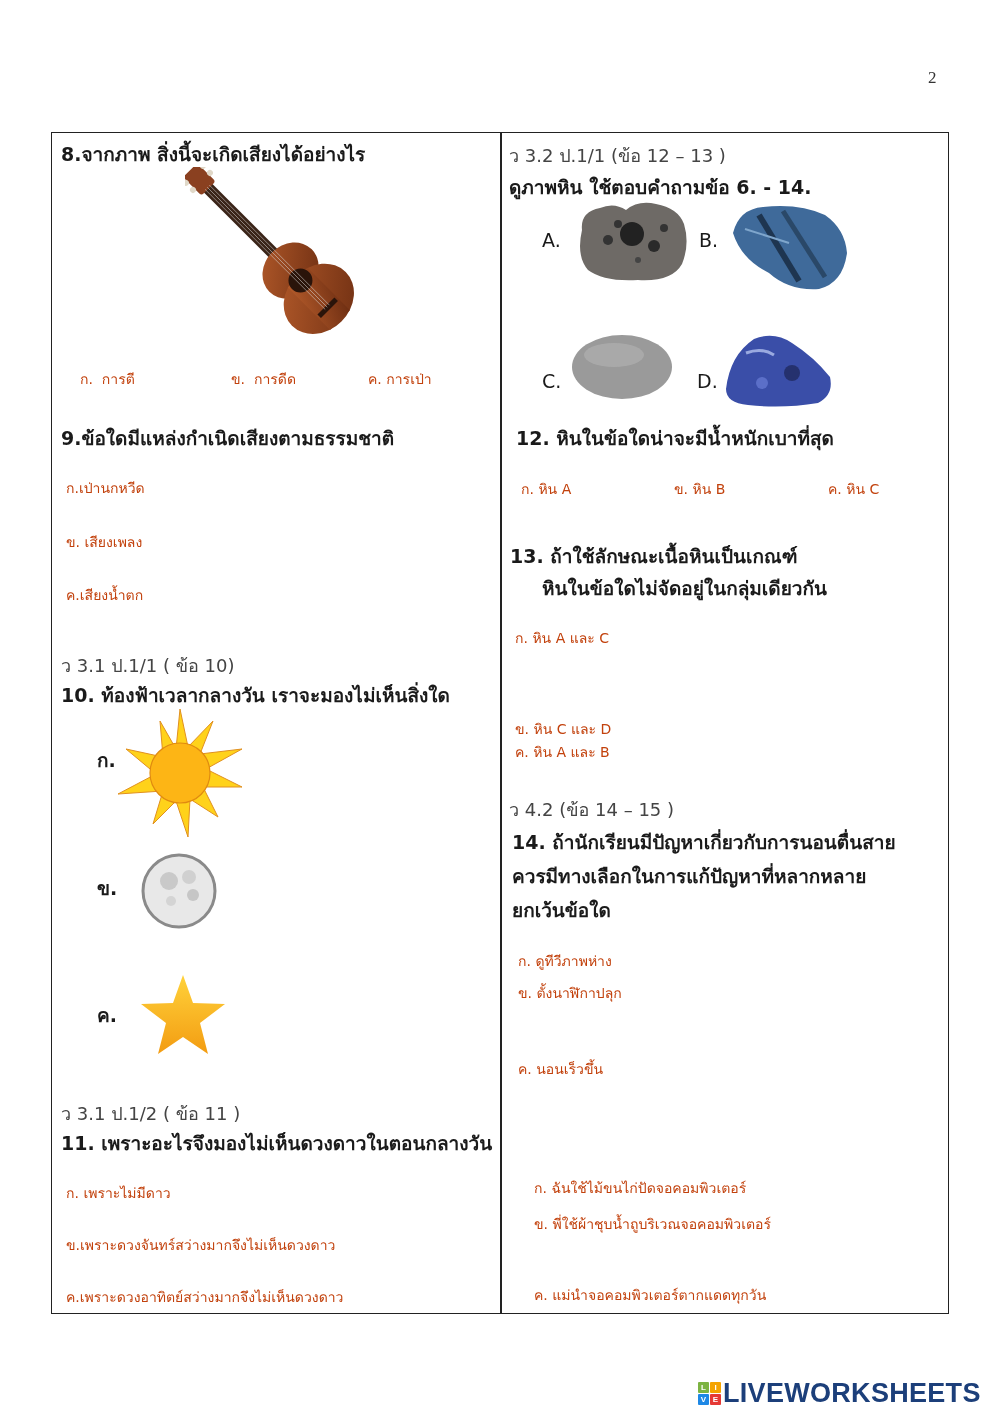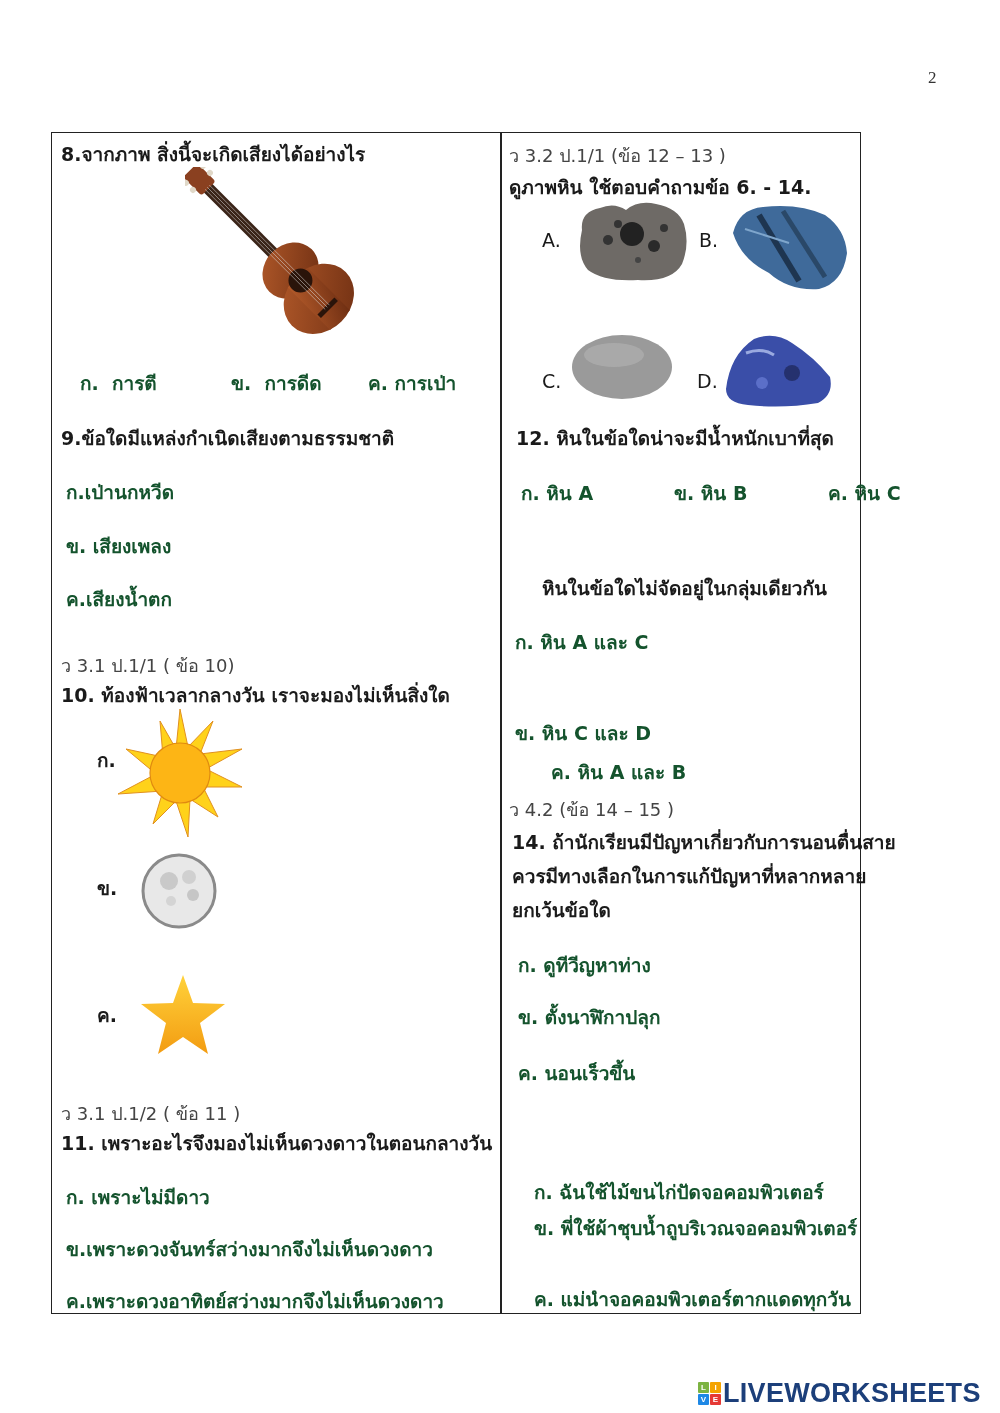--- a/index.html
+++ b/index.html
@@ -1,26 +1,26 @@
 <!DOCTYPE html>
 <html><head>
   <meta charset="utf-8">
   <style>
     * { box-sizing: border-box; margin: 0; padding: 0; }
     html, body { width: 1000px; height: 1413px; background: #ffffff; overflow: hidden; }
     body { position: relative; font-family: "DejaVu Sans", "Liberation Sans", sans-serif; color: #222; }
 
     .page-number { position: absolute; left: 928px; top: 68px; font-family: "Liberation Serif", serif; font-size: 17px; color: #333; }
 
-    .sheet { position: absolute; left: 51px; top: 132px; width: 810px; height: 1182px; border: 1.5px solid #222; }
+    .sheet { position: absolute; left: 51px; top: 132px; width: 898px; height: 1182px; border: 1.5px solid #222; }
     .divider { position: absolute; left: 448px; top: 0; width: 1.5px; height: 100%; background: #222; }
 
     .abs { position: absolute; white-space: nowrap; }
     .q { font-size: 19px; font-weight: bold; color: #1a1a1a; }
-    .opt { font-size: 19px; color: #14532d; font-weight: bold; }
+    .opt { font-size: 14px; color: #c2410c; }
     .std { font-size: 18px; color: #444; }
     .lbl { font-size: 19px; font-weight: bold; color: #1a1a1a; }
     .rlbl { font-size: 19px; color: #1a1a1a; }
 
     .img { position: absolute; }
 
     .logo { position: absolute; left: 698px; top: 1378px; display: flex; align-items: center; gap: 2px; }
     .logo-grid { display: grid; grid-template-columns: 11px 11px; grid-template-rows: 11px 11px; gap: 1px; }
     .logo-grid span { font-size: 8px; font-weight: bold; color: #fff; display: flex; align-items: center; justify-content: center; border-radius: 1px; font-family: "Liberation Sans", sans-serif; }
     .logo-text { font-family: "Liberation Sans", sans-serif; font-weight: bold; font-size: 27px; color: #1c3f7a; letter-spacing: 0.3px; }
@@ -142,31 +142,32 @@
     <path d="M24,20 Q40,14 52,22" stroke="#9aaae0" stroke-width="3" fill="none"></path>
       <circle cx="70" cy="40" r="8" fill="#25316e"></circle>
       <circle cx="40" cy="50" r="6" fill="#5b6fc8"></circle>
   </svg>
 
   <div class="abs q" style="left:464px; top:290px;">12. หินในข้อใดน่าจะมีน้ำหนักเบาที่สุด</div>
   <div class="abs opt" style="left:469px; top:345px;">ก. หิน A</div>
   <div class="abs opt" style="left:622px; top:345px;">ข. หิน B</div>
   <div class="abs opt" style="left:776px; top:345px;">ค. หิน C</div>
 
+  <div class="abs q" style="left:458px; top:408px;">13. ถ้าใช้ลักษณะเนื้อหินเป็นเกณฑ์</div>
   <div class="abs q" style="left:490px; top:440px;">หินในข้อใดไม่จัดอยู่ในกลุ่มเดียวกัน</div>
   <div class="abs opt" style="left:463px; top:494px;">ก. หิน A และ C</div>
   <div class="abs opt" style="left:463px; top:546px;margin-top:39px;">ข.  หิน C และ D</div>
-  <div class="abs opt" style="left:463px; top:624px;margin-left:36px;">ค.  หิน A และ B</div>
+  <div class="abs opt" style="left:463px; top:608px;">ค.  หิน A และ B</div>
 
   <div class="abs std" style="left:457px; top:662px;">ว 4.2 (ข้อ 14 – 15 )</div>
   <div class="abs q" style="left:460px; top:694px;text-align:center;">14. ถ้านักเรียนมีปัญหาเกี่ยวกับการนอนตื่นสาย</div>
   <div class="abs q" style="left:460px; top:728px;">ควรมีทางเลือกในการแก้ปัญหาที่หลากหลาย</div>
   <div class="abs q" style="left:460px; top:762px;">ยกเว้นข้อใด</div>
-  <div class="abs opt" style="left:466px; top:817px;">ก. ดูทีวีญหาท่าง</div>
-  <div class="abs opt" style="left:466px; top:869px;text-align:right;">ข. ตั้งนาฬิกาปลุก</div>
+  <div class="abs opt" style="left:466px; top:817px;">ก. ดูทีวีภาพห่าง</div>
+  <div class="abs opt" style="left:466px; top:849px;text-align:right;">ข. ตั้งนาฬิกาปลุก</div>
   <div class="abs opt" style="left:466px; top:925px;">ค. นอนเร็วขึ้น</div>
 
   <div class="abs opt" style="left:482px; top:1044px;">ก. ฉันใช้ไม้ขนไก่ปัดจอคอมพิวเตอร์</div>
   <div class="abs opt" style="left:482px; top:1074px;margin-top:6px;">ข. พี่ใช้ผ้าชุบน้ำถูบริเวณจอคอมพิวเตอร์</div>
   <div class="abs opt" style="left:482px; top:1151px;">ค. แม่นำจอคอมพิวเตอร์ตากแดดทุกวัน</div>
 </div>
 
 <div class="logo">
   <div class="logo-grid">
     <span style="background:#7cb342;">L</span>

